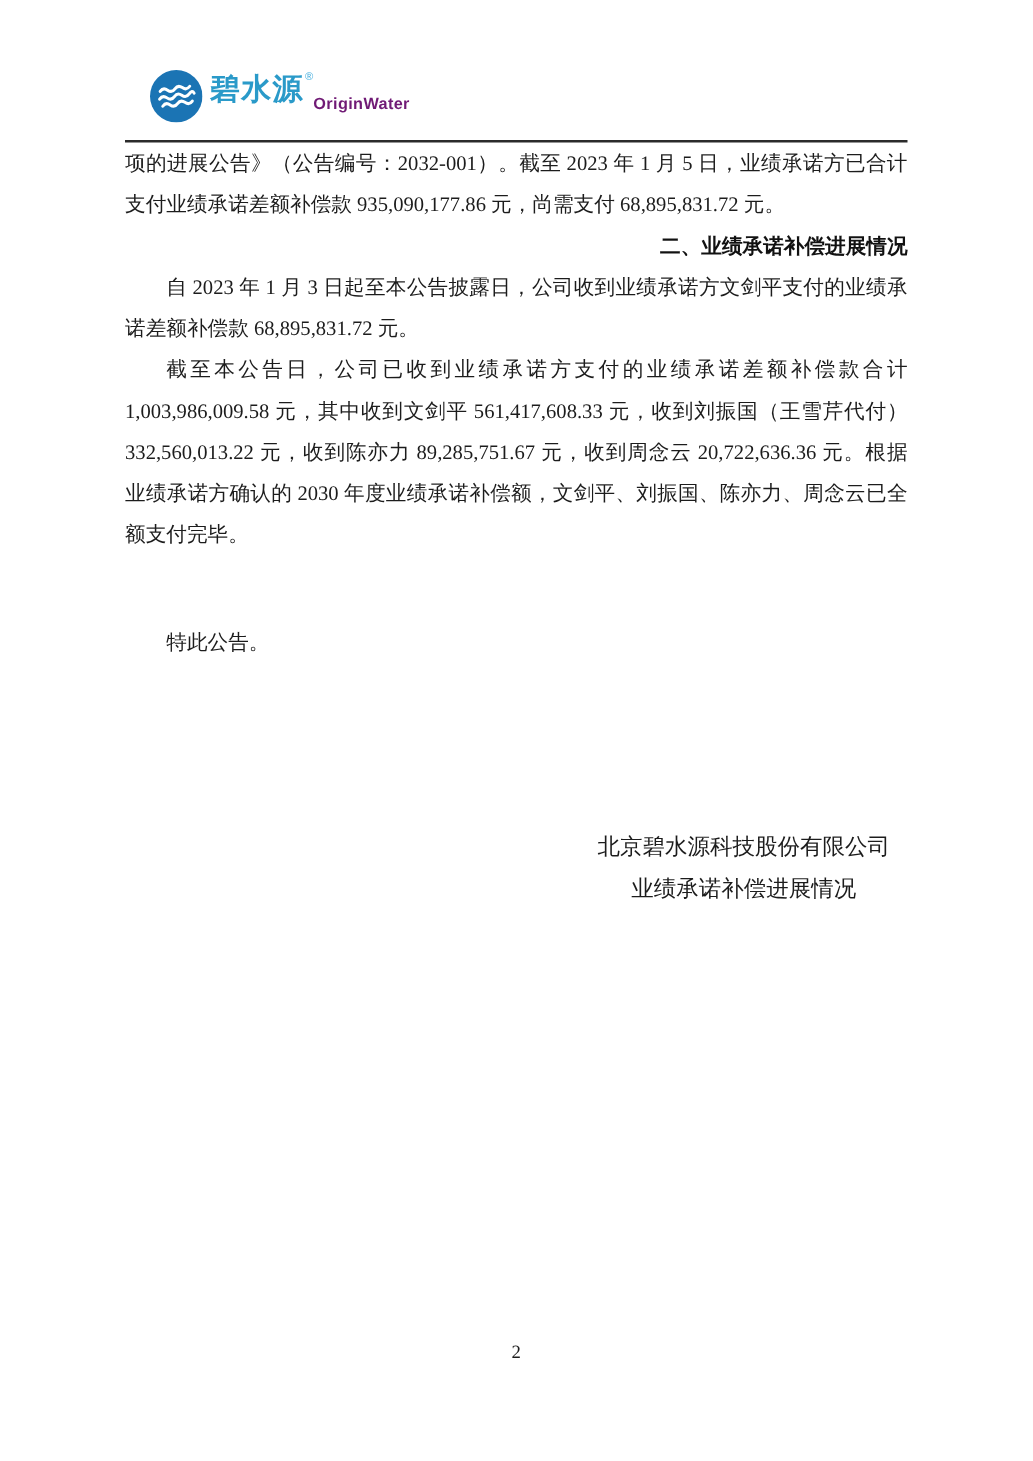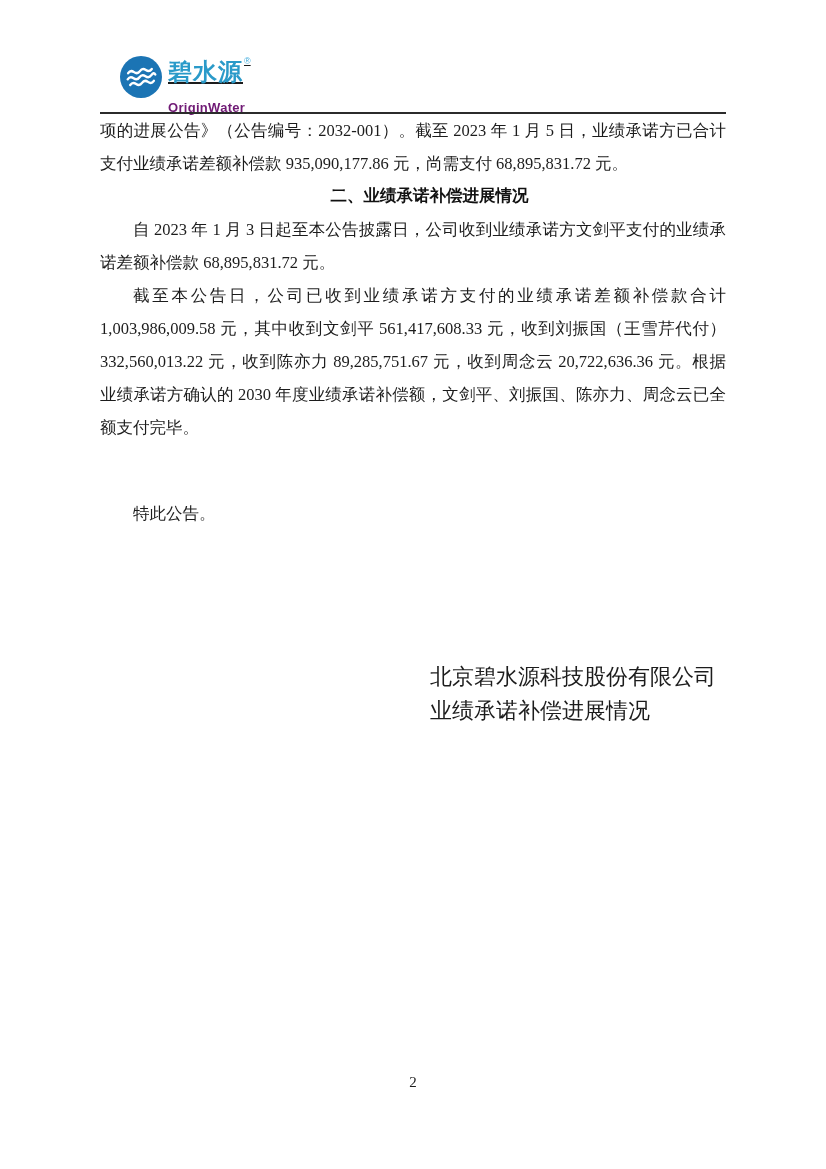--- a/index.html
+++ b/index.html
@@ -21,21 +21,21 @@
   .logo {
     position: absolute;
     left: 120px;
     top: 56px;
     display: flex;
     align-items: flex-start;
   }
   .logo-circle { display: block; width: 42px; height: 42px; }
   .logo-circle svg { display: block; }
 
-  .logo-text { display: flex; flex-direction: column; margin-left: 6px; padding-top: 3px; text-decoration: underline; }
+  .logo-text { display: flex; margin-left: 6px; padding-top: 3px; }
   .logo-cn-row { display: flex; align-items: flex-start; }
   .logo-cn {
     font-family: "Liberation Sans", "DejaVu Sans", sans-serif;
     font-size: 24px;
     font-weight: bold;
     color: #2a9ac9;
     letter-spacing: 1px;
     line-height: 1.05;
   }
   .logo-reg {
@@ -74,35 +74,35 @@
   }
   .doc-body p { margin: 0; text-indent: 2em; }
   .doc-body p.no-indent { text-indent: 0; }
 
   .section-heading {
     margin: 0;
     text-indent: 2em;
     font-size: 16.5px;
     line-height: 33px;
     font-weight: bold;
-    font-family: Liberation Mono, monospace;
+    font-family: Liberation Serif, serif;
     color: #111111;
-    text-align: center;
+    text-align: right;
   }
 
   .closing { margin-top: 53px !important; }
 
   
   .signature {
     margin-top: 130px;
     margin-left: 330px;
     width: 330px;
-    text-align: left;
+    text-align: center;
     line-height: 34px;
-    font-size: 22px;
+    font-size: 18px;
     text-indent: 0;
   }
   .signature div { white-space: nowrap; }
 
   
   .page-number {
     position: absolute;
     top: 1074px;
     left: 0;
     width: 100%;

